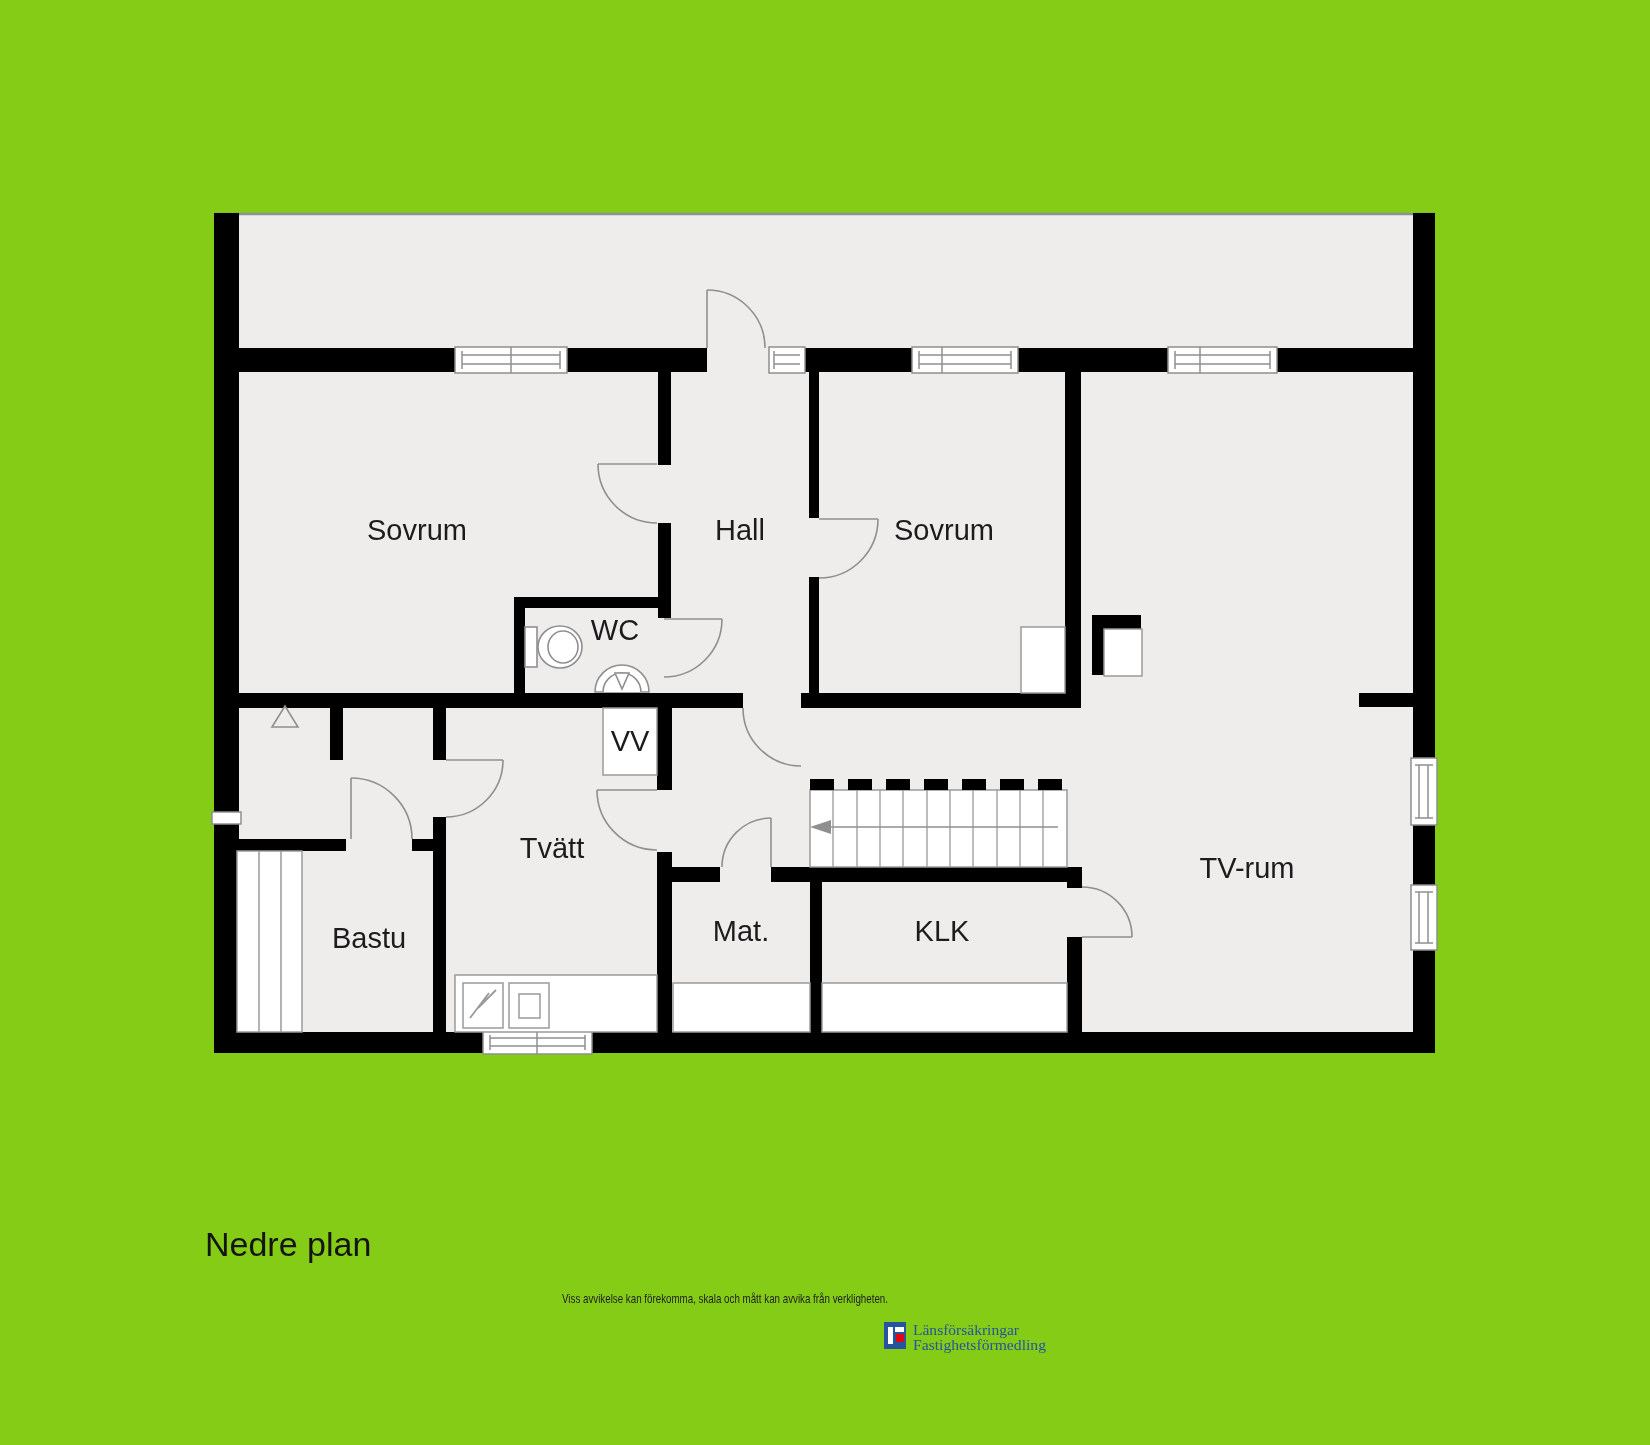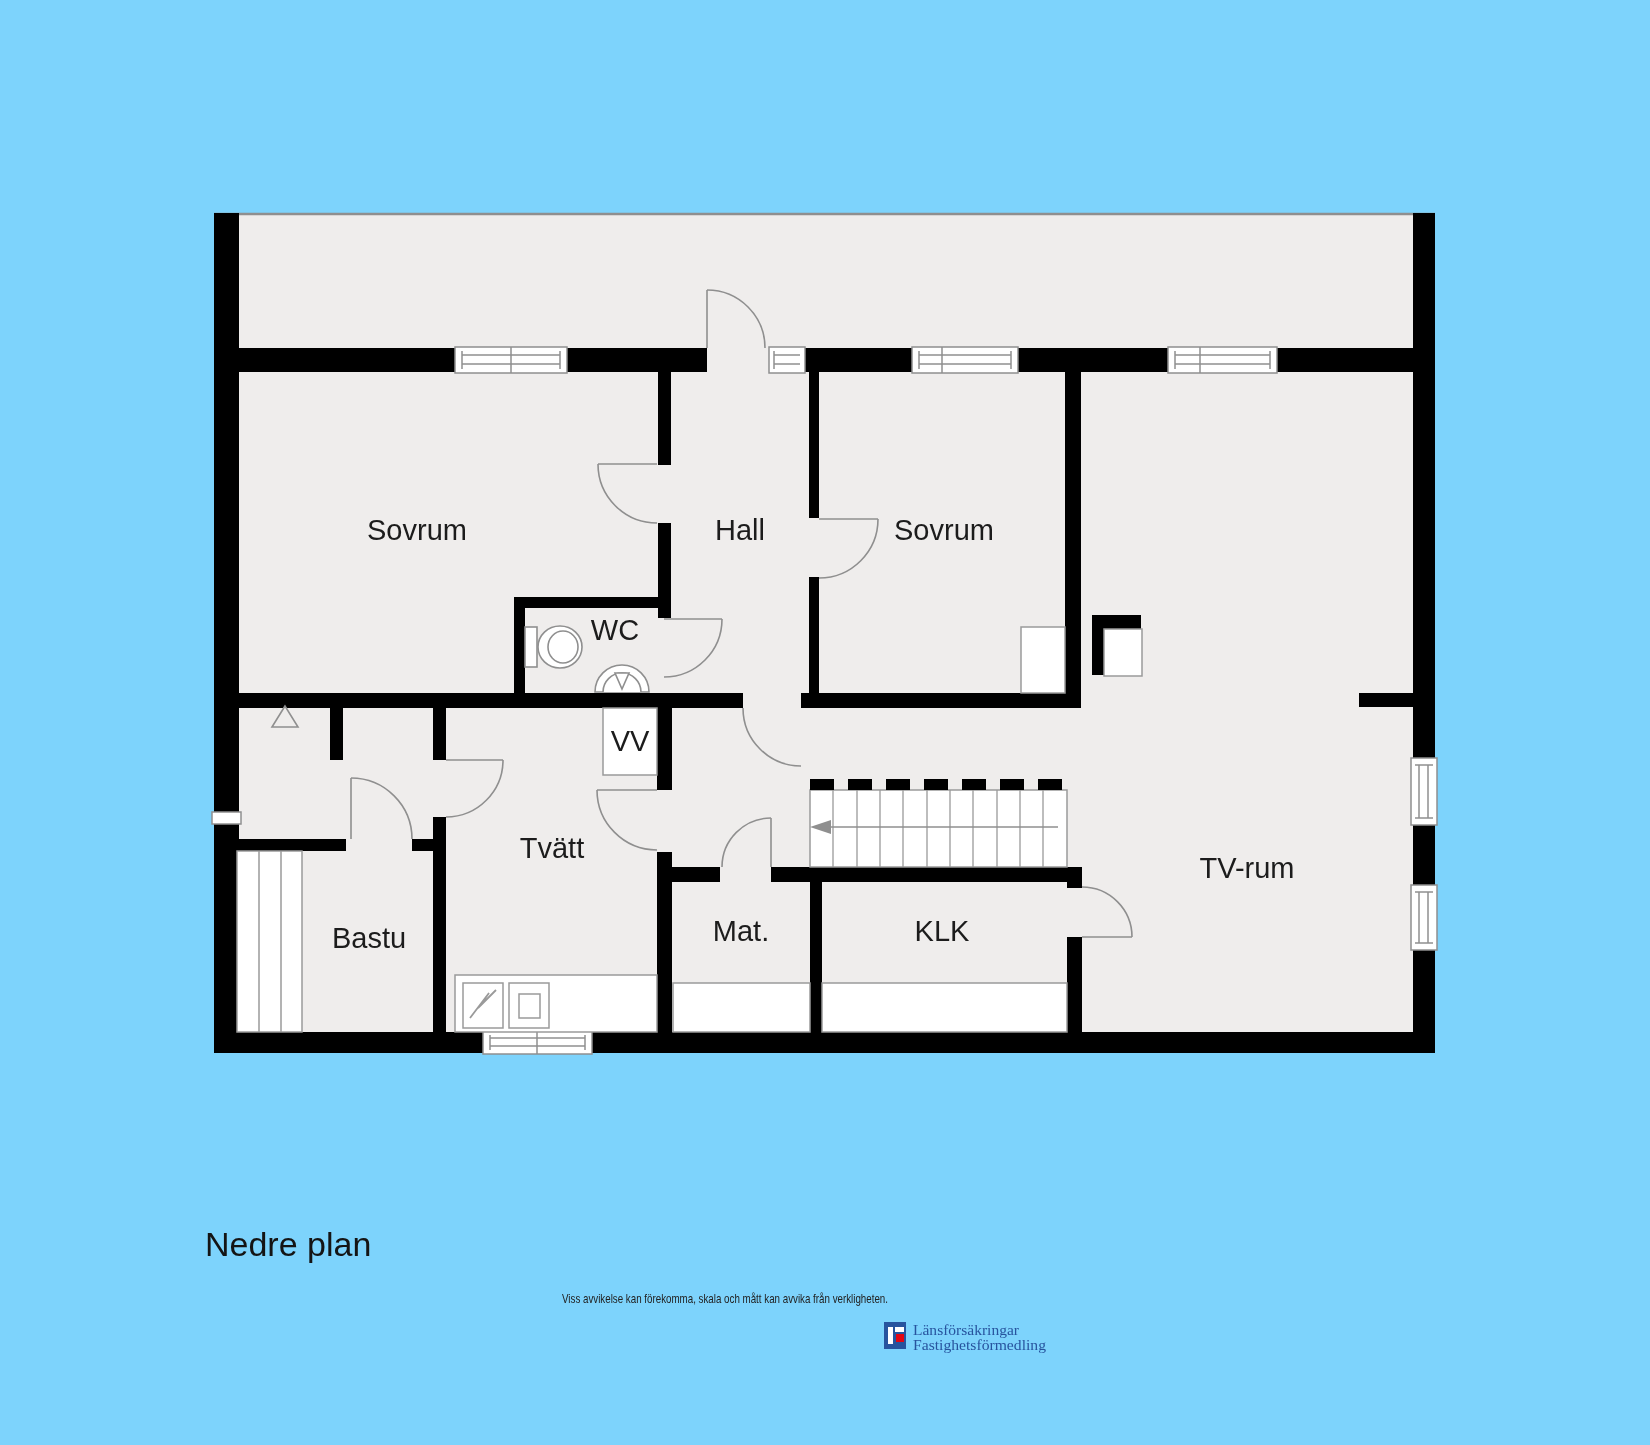--- a/index.html
+++ b/index.html
@@ -1,19 +1,19 @@
 <!DOCTYPE html>
 <html><head>
 <meta charset="utf-8">
 <style>
   html,body{margin:0;padding:0;background:#ffffff;}
   .page{
     position:relative;
     width:1650px;height:1445px;
-    background:#7dd3fc;
+    background:#84cc16;
     font-family:"Liberation Sans", sans-serif;
     overflow:hidden;
   }
   svg{display:block;}
   .room-label{
     font-family:"Liberation Sans", sans-serif;
     font-size:29px;
     fill:#1c1c1c;
   }
   .title-text{

